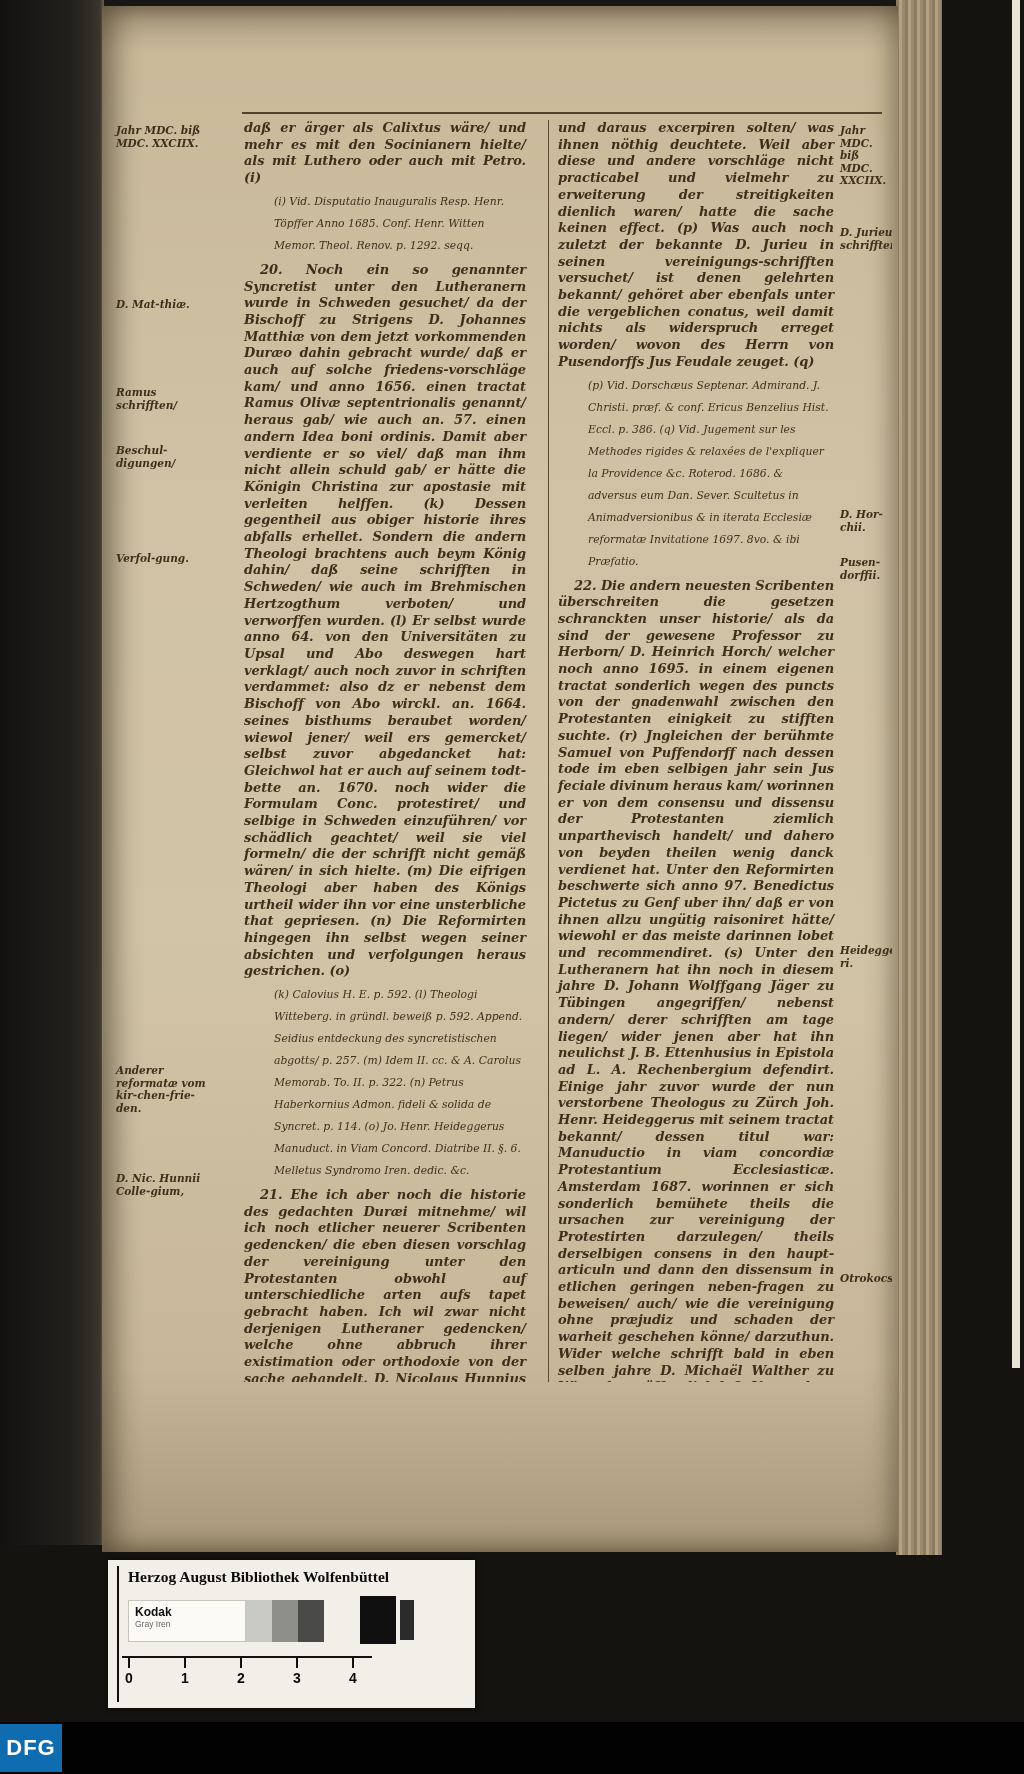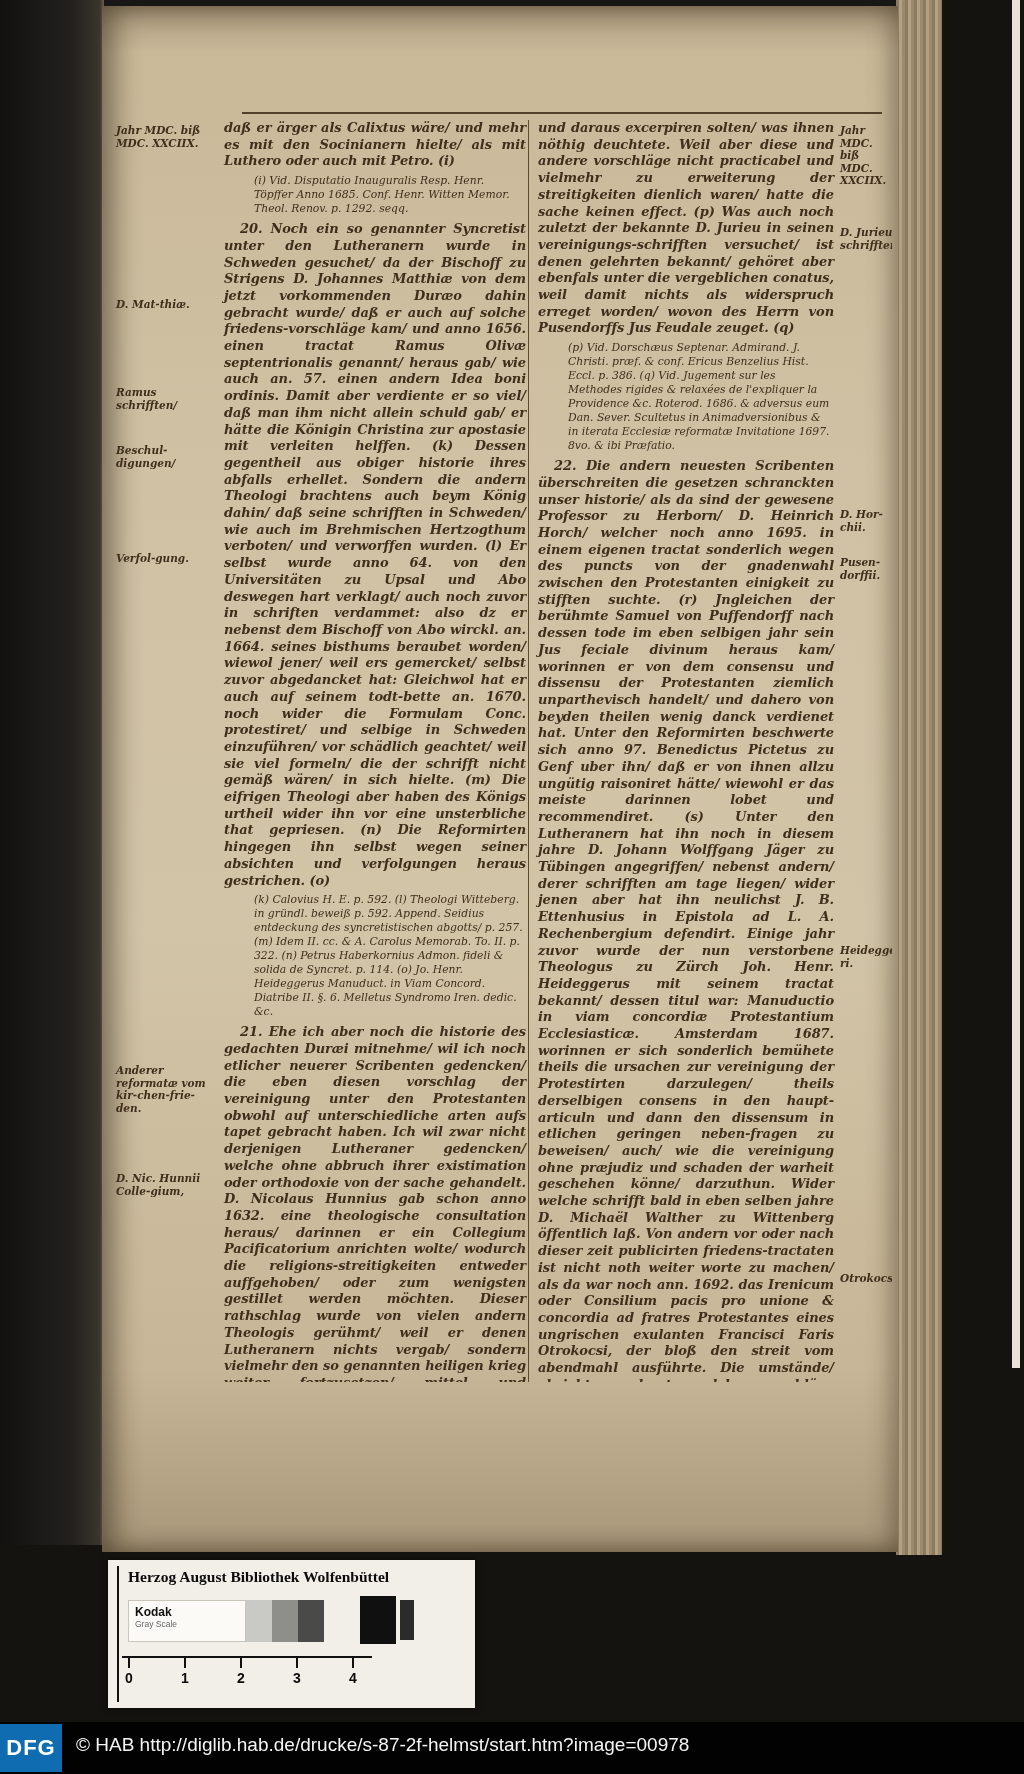--- a/index.html
+++ b/index.html
@@ -34,25 +34,25 @@
   .columns {
     position:absolute; top:114px; left:10px; width:780px; height:1262px;
     display:grid; grid-template-columns:110px 302px 306px 58px; column-gap:2px;
     overflow:hidden;
     font-style:italic;
   }
   .mcol { position:relative; font-size:10.5px; line-height:12.5px; font-weight:bold; }
   .mnote { position:absolute; left:4px; right:2px; }
   .mcol-r .mnote { left:4px; right:0; }
 
-  .tcol { font-weight:bold; }
+  .tcol { font-weight:bold;margin-left:20px; }
   .tcol-r { border-left:1.5px solid #5d4930; padding-left:9px; }
   .para { font-size:13px; line-height:16.7px; text-align:justify; text-indent:0; letter-spacing:-.1px; }
   .para.indent { text-indent:16px; }
-  .fn { font-size:10.8px; line-height:14px; margin:4px 2px 5px 30px; text-align:left; font-weight:normal; }
+  .fn { font-size:10.8px; line-height:22px; margin:4px 2px 5px 30px; text-align:left; font-weight:normal; }
 
   
   .label-card {
     position:absolute; left:108px; top:1560px; width:367px; height:148px;
     background:#f2efe8; box-shadow:0 0 6px rgba(0,0,0,.6);
     font-family:"Liberation Serif", serif;
   }
   .label-card .left-line { position:absolute; left:9px; top:6px; width:2px; height:136px; background:#111; }
   .library-name { position:absolute; left:20px; top:8px; font-size:15.5px; font-weight:bold; color:#0c0c0c;
     font-family:"Liberation Serif", serif; }
@@ -129,21 +129,21 @@
 
   </div>
 </div>
 
 <div class="label-card">
   <div class="left-line"></div>
   <div class="library-name">Herzog August Bibliothek Wolfenbüttel</div>
   <div class="scale-row">
     <div class="scale-label-box">
       <div class="scale-brand">Kodak</div>
-      <div class="scale-name">Gray Scale</div>
+      <div class="scale-name">Gray Iren</div>
     </div>
     <div class="patch p1"></div>
     <div class="patch p2"></div>
     <div class="patch p3"></div>
   </div>
   <div class="black-square"></div>
   <div class="black-square2"></div>
   <div class="ruler">
     <div class="ticks">
       <div class="tick" style="left:6px"></div>
@@ -157,14 +157,13 @@
       <div class="num" style="left:63px">1</div>
       <div class="num" style="left:119px">2</div>
       <div class="num" style="left:175px">3</div>
       <div class="num" style="left:231px">4</div>
     </div>
   </div>
 </div>
 
 <div class="footer">
   <div class="dfg-logo">DFG</div>
-  <div class="footer-credit">© HAB http://diglib.hab.de/drucke/s-87-2f-helmst/start.htm?image=00978</div>
 </div>
 
 </body></html>

